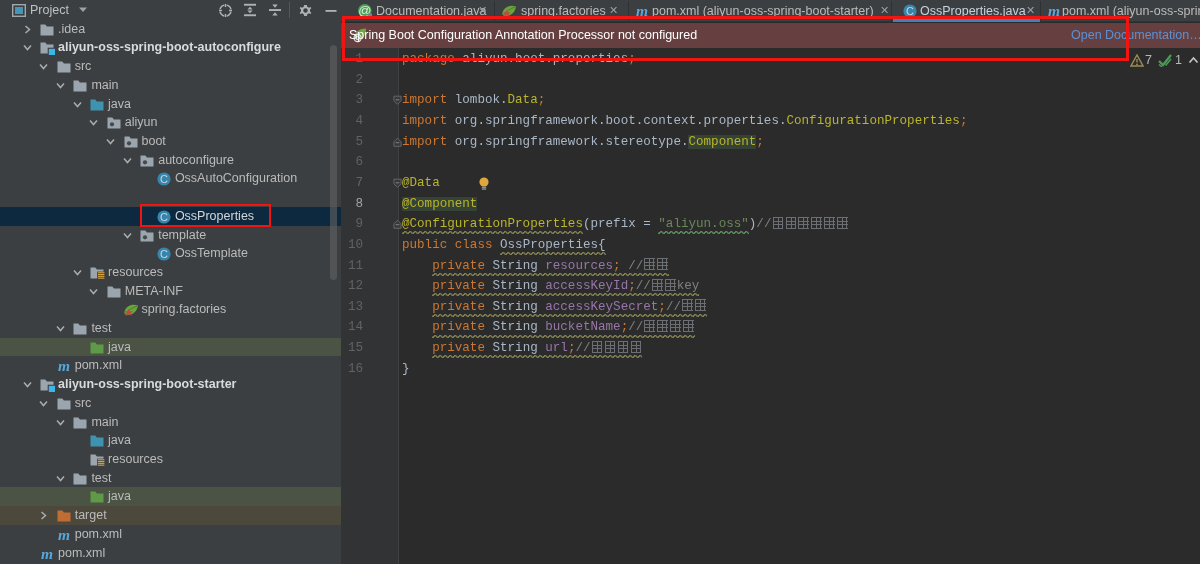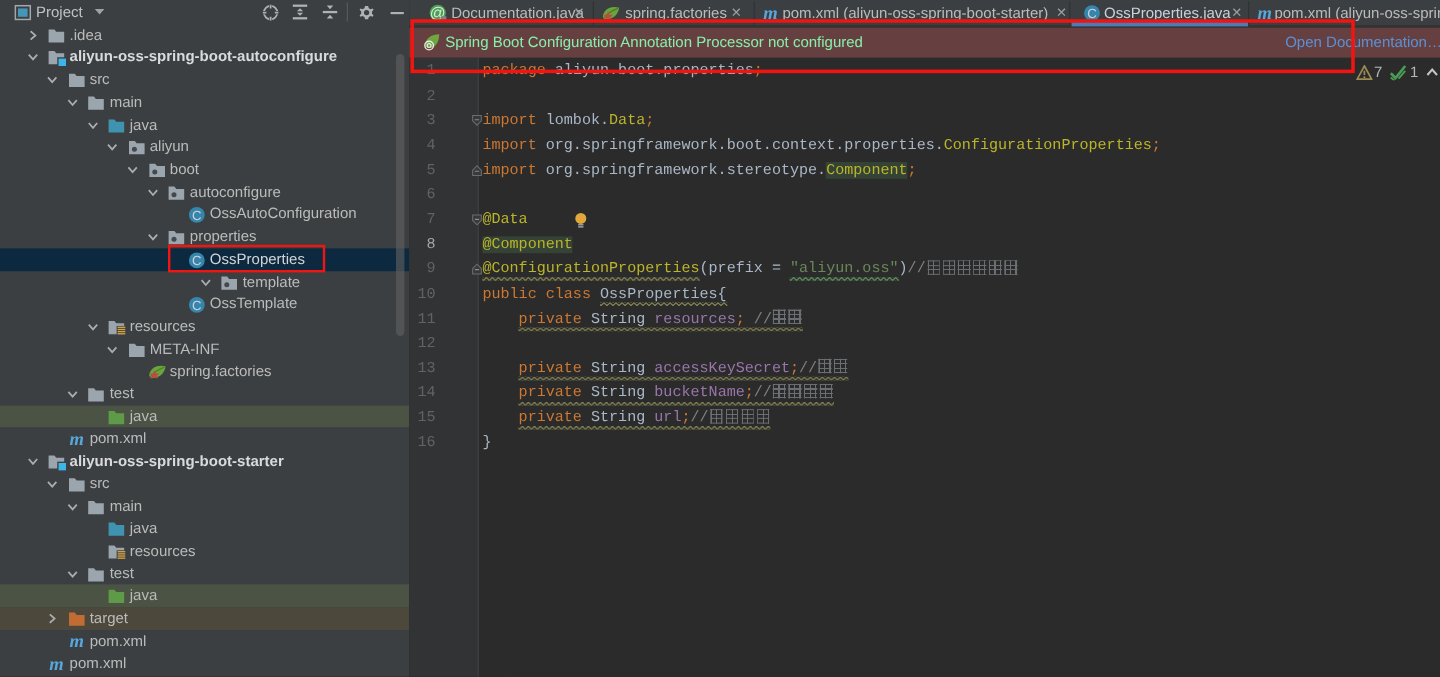--- a/index.html
+++ b/index.html
@@ -146,38 +146,28 @@
         </svg>
         <span class="abs" style="left:158.2px;top:2px;">autoconfigure</span>
       </div>
 <div class="trow abs" style="top:169.38px;">
         <svg class="abs" style="left:155.89999999999998px;top:2px" width="16" height="16" viewBox="0 0 16 16">
           <circle cx="8" cy="8" r="6.6" fill="#3585ad"></circle>
           <text x="8" y="12.1" font-family="Liberation Sans" font-size="11" fill="#cdd3d8" text-anchor="middle">C</text>
         </svg>
         <span class="abs" style="left:174.89999999999998px;top:2px;">OssAutoConfiguration</span>
       </div>
-<div class="trow abs" style="top:188.09px;">
-        <svg class="abs" style="left:121.69999999999999px;top:4px" width="11" height="11" viewBox="0 0 11 11">
-          <path d="M2 3.5 L5.5 7.5 L9 3.5" stroke="#a9adb1" stroke-width="1.5" fill="none"></path>
-        </svg>
-        <svg class="abs" style="left:139.2px;top:2px" width="16" height="16" viewBox="0 0 16 16">
-          <path d="M1.5 2.5 H6.3 L7.9 4.4 H14.5 V13.5 H1.5 Z" fill="#9ba5ae"></path>
-          <circle cx="6" cy="9.3" r="2.1" fill="#46494b"></circle>
-        </svg>
-        <span class="abs" style="left:158.2px;top:2px;">properties</span>
-      </div>
 <div class="trow abs" style="top:206.8px;background:#0d2940;">
         <svg class="abs" style="left:155.89999999999998px;top:2px" width="16" height="16" viewBox="0 0 16 16">
           <circle cx="8" cy="8" r="6.6" fill="#3585ad"></circle>
           <text x="8" y="12.1" font-family="Liberation Sans" font-size="11" fill="#cdd3d8" text-anchor="middle">C</text>
         </svg>
         <span class="abs" style="left:174.89999999999998px;top:2px;color:#d3d5d7;">OssProperties</span>
       </div>
-<div class="trow abs" style="top:225.51px;margin-left:44px;">
+<div class="trow abs" style="top:225.51px;">
         <svg class="abs" style="left:121.69999999999999px;top:4px" width="11" height="11" viewBox="0 0 11 11">
           <path d="M2 3.5 L5.5 7.5 L9 3.5" stroke="#a9adb1" stroke-width="1.5" fill="none"></path>
         </svg>
         <svg class="abs" style="left:139.2px;top:2px" width="16" height="16" viewBox="0 0 16 16">
           <path d="M1.5 2.5 H6.3 L7.9 4.4 H14.5 V13.5 H1.5 Z" fill="#9ba5ae"></path>
           <circle cx="6" cy="9.3" r="2.1" fill="#46494b"></circle>
         </svg>
         <span class="abs" style="left:158.2px;top:2px;">template</span>
       </div>
 <div class="trow abs" style="top:244.22px;">
@@ -361,21 +351,21 @@
       <text x="8" y="12.5" font-family="Liberation Serif" font-size="15.5" font-style="italic" font-weight="bold" fill="#58a7dc" text-anchor="middle">m</text>
     </svg>
 <span class="tabtxt abs" style="left:1062px">pom.xml (aliyun-oss-spring</span>
 
 <div class="banner abs"></div>
 <svg class="abs" style="left:352px;top:27px" width="16" height="16" viewBox="0 0 16 16">
       <path d="M14 1.5 C8 1.5 2.5 4.5 2.5 10.5 C2.5 12 3.5 13.3 5.5 13.3 C11 13.3 14 7.5 14 1.5 Z" fill="#6ea73f"></path>
       <circle cx="5.6" cy="11" r="3.6" fill="none" stroke="#e8e8e8" stroke-width="1.1"></circle>
       <circle cx="5.6" cy="11" r="1.6" fill="none" stroke="#e8e8e8" stroke-width="1"></circle>
     </svg>
-<span class="abs" style="left:371px;top:28px;color:#86efac;font-size:12.5px">Spring Boot Configuration Annotation Processor not configured</span>
+<span class="abs" style="left:349px;top:28px;color:#ffffff;font-size:12.5px">Spring Boot Configuration Annotation Processor not configured</span>
 <span class="abs" style="left:1071px;top:28px;color:#5a91d6;font-size:12.5px;white-space:nowrap">Open Documentation…</span>
 <div class="gnum abs" style="top:49.0px;color:#606366">1</div>
 <div class="gnum abs" style="top:69.65px;color:#606366">2</div>
 <div class="gnum abs" style="top:90.3px;color:#606366">3</div>
 <div class="gnum abs" style="top:110.94999999999999px;color:#606366">4</div>
 <div class="gnum abs" style="top:131.6px;color:#606366">5</div>
 <div class="gnum abs" style="top:152.25px;color:#606366">6</div>
 <div class="gnum abs" style="top:172.89999999999998px;color:#606366">7</div>
 <div class="gnum abs" style="top:193.54999999999998px;color:#a1a5a8">8</div>
 <div class="gnum abs" style="top:214.2px;color:#606366">9</div>
@@ -404,20 +394,21 @@
     </svg>
 <div class="cline abs" style="left:402px;top:49.0px"><span class="k">package</span><span class="p"> aliyun.boot.properties</span><span class="k">;</span></div>
 <div class="cline abs" style="left:402px;top:90.3px"><span class="k">import</span><span class="p"> lombok.</span><span class="a">Data</span><span class="k">;</span></div>
 <div class="cline abs" style="left:402px;top:110.94999999999999px"><span class="k">import</span><span class="p"> org.springframework.boot.context.properties.</span><span class="a">ConfigurationProperties</span><span class="k">;</span></div>
 <div class="cline abs" style="left:402px;top:131.6px"><span class="k">import</span><span class="p"> org.springframework.stereotype.</span><span class="a hl">Component</span><span class="k">;</span></div>
 <div class="cline abs" style="left:402px;top:172.89999999999998px"><span class="a">@Data</span></div>
 <div class="cline abs" style="left:402px;top:193.54999999999998px"><span class="a hl">@Component</span></div>
 <div class="cline abs" style="left:402px;top:214.2px"><span class="a wv">@ConfigurationProperties</span><span class="p">(prefix = </span><span class="s wvg">"aliyun.oss"</span><span class="p">)</span><span class="c">//</span><span class="c"><span class="cj"></span><span class="cj"></span><span class="cj"></span><span class="cj"></span><span class="cj"></span><span class="cj"></span></span></div>
 <div class="cline abs" style="left:402px;top:234.85px"><span class="k">public class </span><span class="p wv">OssProperties{</span></div>
 <div class="cline abs" style="left:402px;top:255.5px"><span class="p">    </span><span class="wv"><span class="k">private</span><span class="p"> String </span><span class="f">resources</span><span class="k">;</span><span class="c"> //</span><span class="c"><span class="cj"></span><span class="cj"></span></span></span></div>
+<div class="cline abs" style="left:402px;top:276.15px"><span class="p">    </span><span class="wv"><span class="k">private</span><span class="p"> String </span><span class="f">accessKeyId</span><span class="k">;</span><span class="c">//</span><span class="c"><span class="cj"></span><span class="cj"></span>key</span></span></div>
 <div class="cline abs" style="left:402px;top:296.79999999999995px"><span class="p">    </span><span class="wv"><span class="k">private</span><span class="p"> String </span><span class="f">accessKeySecret</span><span class="k">;</span><span class="c">//</span><span class="c"><span class="cj"></span><span class="cj"></span></span></span></div>
 <div class="cline abs" style="left:402px;top:317.45px"><span class="p">    </span><span class="wv"><span class="k">private</span><span class="p"> String </span><span class="f">bucketName</span><span class="k">;</span><span class="c">//</span><span class="c"><span class="cj"></span><span class="cj"></span><span class="cj"></span><span class="cj"></span></span></span></div>
 <div class="cline abs" style="left:402px;top:338.09999999999997px"><span class="p">    </span><span class="wv"><span class="k">private</span><span class="p"> String </span><span class="f">url</span><span class="k">;</span><span class="c">//</span><span class="c"><span class="cj"></span><span class="cj"></span><span class="cj"></span><span class="cj"></span></span></span></div>
 <div class="cline abs" style="left:402px;top:358.75px"><span class="p">}</span></div>
 <svg class="abs" style="left:477px;top:175.89999999999998px" width="14" height="15" viewBox="0 0 14 15">
       <circle cx="7" cy="6" r="4.6" fill="#dfa73c"></circle>
       <rect x="4.8" y="10.6" width="4.4" height="1.3" fill="#9b9b9b"></rect>
       <rect x="4.8" y="12.4" width="4.4" height="1.3" fill="#9b9b9b"></rect>
     </svg>
 

